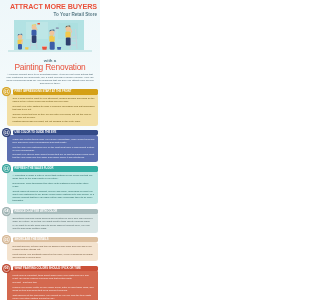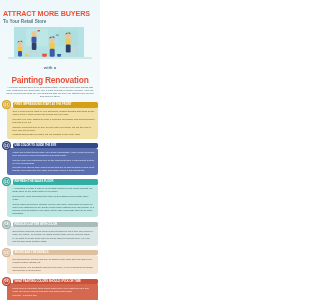--- a/index.html
+++ b/index.html
@@ -8,43 +8,43 @@
     font-family:"Liberation Sans",sans-serif;
     background:#ffffff;
   }
   #page{
     position:relative;width:100px;height:300px;
     background:linear-gradient(#eef7fa 0%,#f3fafb 30%,#ffffff 60%,#ffffff 100%);
     overflow:hidden;
   }
 
   
-  .header{padding:10px 3px 0;text-align:left;}
+  .header{padding:3px 3px 0;text-align:right;}
   .title{
     font-size:7.2px;line-height:7.6px;font-weight:bold;
     letter-spacing:-0.1px;color:#e8503a;
     text-shadow:0 0.4px 0 rgba(255,255,255,.8);
   }
   .subtitle{
     font-size:4.6px;line-height:6px;color:#5a7b86;font-weight:bold;
     margin-top:1px;
   }
 
   
   .hero{position:relative;height:40px;margin:1px 8px 0;}
   .hero svg{display:block;width:100%;height:100%;}
 
   
   .witha{
     text-align:center;font-size:4.4px;color:#5a7b86;
     font-weight:bold;margin-top:-1px;
   }
   .bigline{
-    text-align:center;font-size:8.4px;line-height:9px;font-weight:bold;
-    color:#e8503a;letter-spacing:-0.2px;margin-top:6px;
+    text-align:center;font-size:8.4px;line-height:9px;font-weight:normal;
+    color:#e8503a;letter-spacing:-0.2px;margin-top:0px;
   }
 
   
   .intro{
     margin:1.5px 6px 2px;text-align:center;
     font-size:2.5px;line-height:3.1px;color:#4a6570;
   }
 
   
   .sections{padding:0 2px 3px;}

